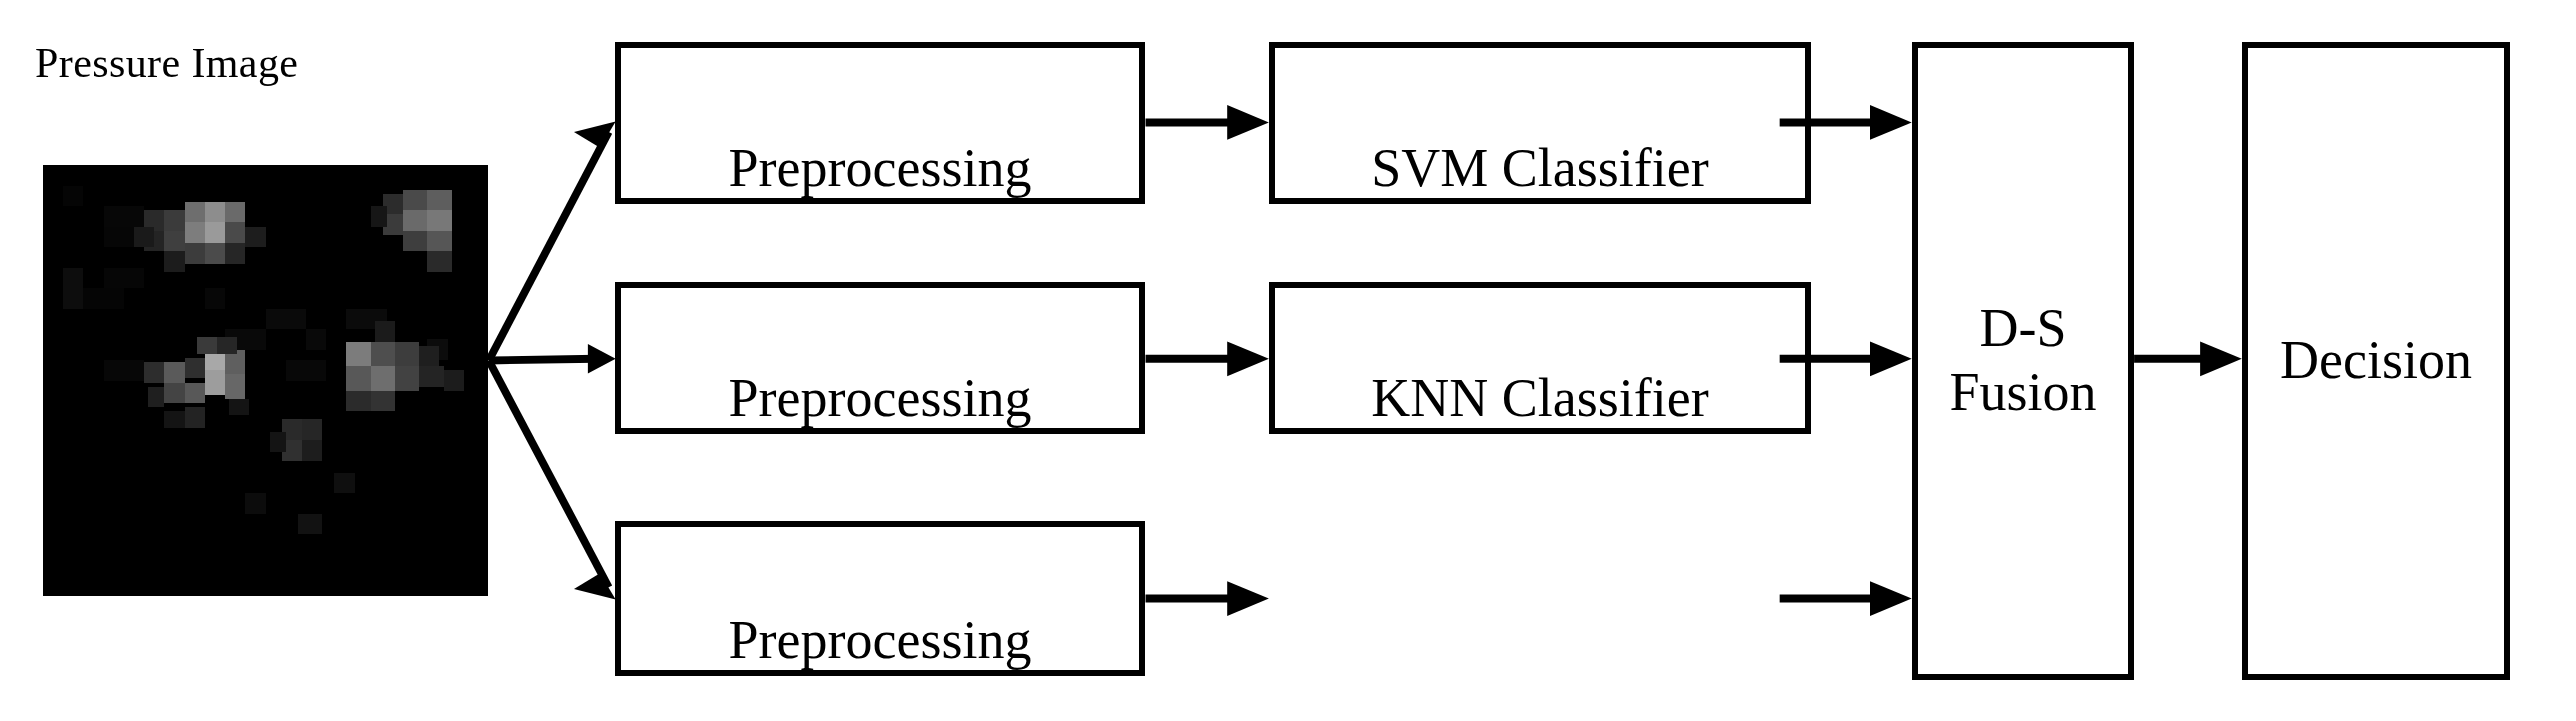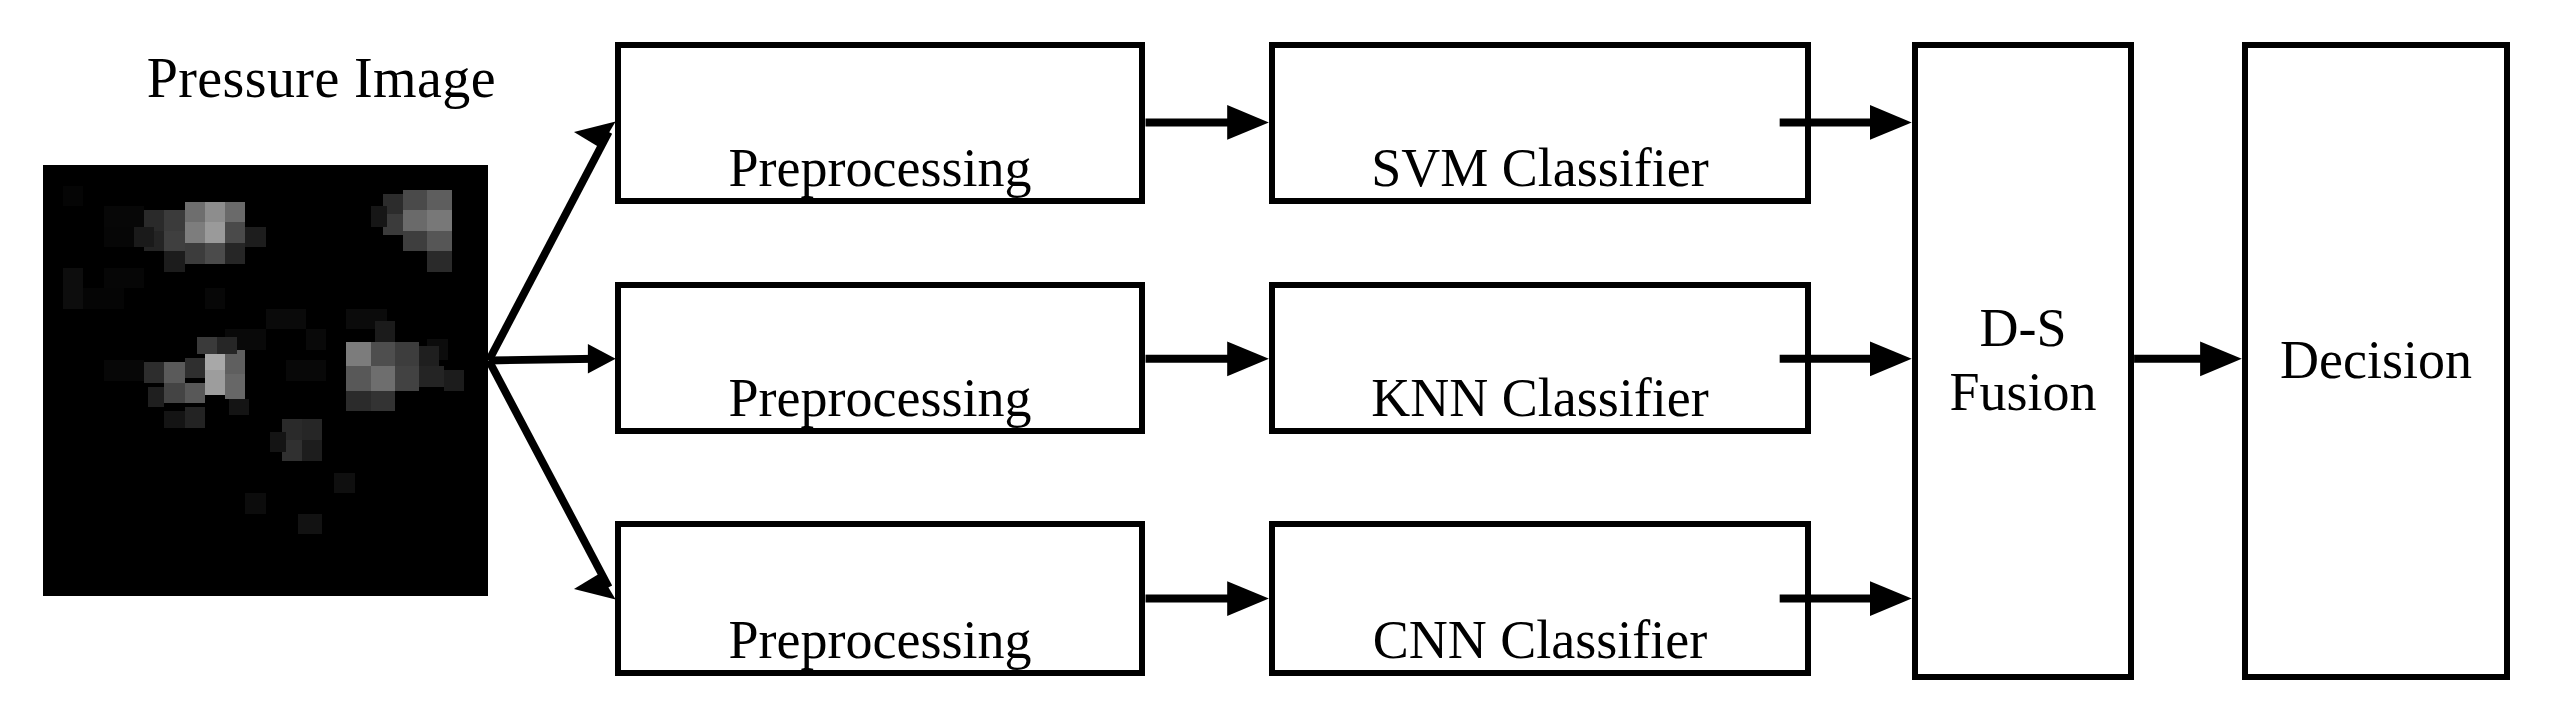--- a/index.html
+++ b/index.html
@@ -18,26 +18,25 @@
     background: #ffffff;
     overflow: hidden;
   }
 
   
   #pressure-title {
     position: absolute;
     left: 35px;
     top: 42px;
     width: 461px;
-    text-align: right;
-    font-size: 56px;
+    text-align: left;
+    font-size: 42px;
     line-height: 1.0;
     letter-spacing: 0.4px;
     white-space: nowrap;
-    margin-top: 8px;
   }
   #pressure-image {
     position: absolute;
     left: 43px;
     top: 165px;
     width: 445px;
     height: 431px;
     background: #000000;
     display: block;
   }
@@ -213,23 +212,20 @@
   <div class="proc-box col-pre row-2">
     <span>Preprocessing</span>
   </div>
   <div class="proc-box col-clf row-2">
     <span>KNN Classifier</span>
   </div>
 
   <div class="proc-box col-pre row-3">
     <span>Preprocessing</span>
   </div>
-  <div class="proc-box col-clf row-3">
-    <span>CNN Classifier</span>
-  </div>
 
   <div id="box-fusion" class="tall-box">
     <div>
       <div>D-S</div>
       <div>Fusion</div>
     </div>
   </div>
 
   <div id="box-decision" class="tall-box">
     <div>

